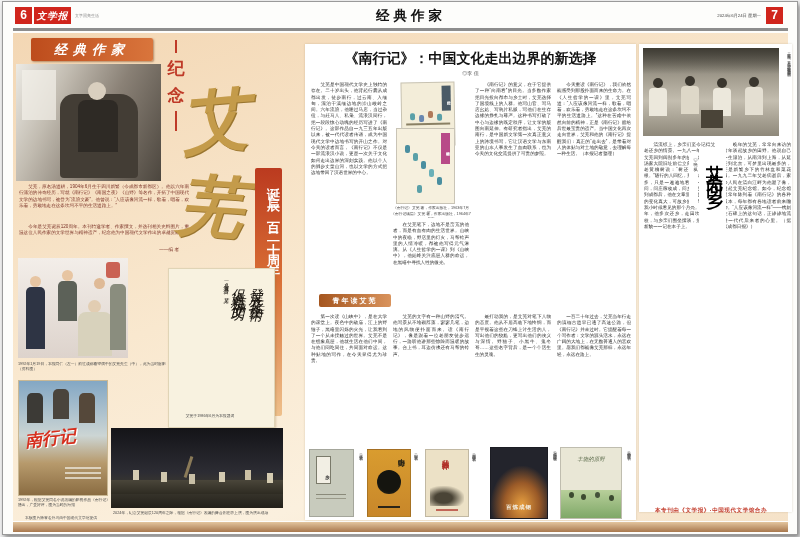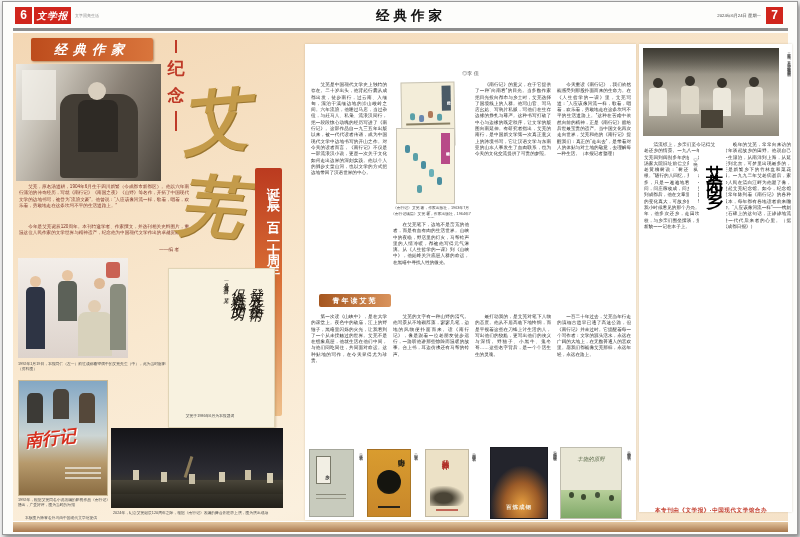--- a/index.html
+++ b/index.html
@@ -90,20 +90,21 @@
 
   <div class="abs photo-ph" style="left:108px;top:426px;width:172px;height:80px;background:linear-gradient(to bottom,#141418 0%,#2c2c33 55%,#3d3a30 75%,#23201a 100%);">
     <div style="left:0;top:52px;width:172px;height:14px;background:linear-gradient(#4a463a,#2e2b22);"></div>
     <div style="left:22px;top:42px;width:6px;height:10px;background:#d5ccb4;box-shadow:28px 2px #cfc6ae,56px 4px #c8bfa6,86px 2px #d2c9b0,112px 0 #cabfa4,134px 3px #d5ccb2;"></div>
     <div style="left:76px;top:28px;width:3px;height:22px;background:#8a7a58;transform:rotate(18deg);"></div>
   </div>
   <div class="abs cap" style="left:110px;top:509px;width:168px;height:10px;text-align:left;">2024年，纪念艾芜诞辰120周年之际，根据《南行记》改编的舞台剧在蓉上演，图为演出现场</div>
 
   <div class="abs whitebox" style="left:302px;top:42px;width:331px;height:476px;"></div>
 
+  <div class="abs serif" style="left:306px;top:48px;width:323px;text-align:center;font-size:14px;font-weight:bold;color:#111;">《南行记》：中国文化走出边界的新选择</div>
   <div class="abs" style="left:306px;top:68px;width:323px;text-align:center;font-size:5px;color:#555;">◎李  佳</div>
 
   <div class="abs bcol" style="left:308px;top:80px;width:76px;height:205px;">　　艾芜是中国现代文学史上独特的存在。二十岁出头，他背起行囊从成都出发，徒步南行，过云南、入缅甸，漂泊于滇缅边地的崇山峻岭之间。六年流浪，他睡过马店，当过杂役，与赶马人、私枭、流浪汉同行，把一段段惊心动魄的经历写进了《南行记》。这部作品自一九三五年出版以来，被一代代读者传诵，成为中国现代文学中边地书写的开山之作。对今天的读者而言，《南行记》不仅是一部流浪汉小说，更是一次关于文化如何走出边界的深刻实践。他以个人的脚步丈量山河，也以文学的方式把边地带回了汉语世界的中心。</div>
 
   <div class="abs cover" style="left:398px;top:80px;width:52px;height:62px;background:#f3edd9;transform:rotate(-1deg);">
     <div class="vrt" style="right:3px;top:3px;width:9px;height:24px;background:#4a5a66;color:#fff;font-size:3.6px;text-align:center;padding-top:1px;">南行记</div>
     <div style="left:8px;top:30px;width:5px;height:7px;background:#5aa0a8;border-radius:2px;box-shadow:9px 2px #6a88b0,18px -2px #b07a5a,27px 1px #5aa0a8;"></div>
     <div style="left:4px;top:40px;width:44px;height:1.5px;background:#8a8064;"></div>
   </div>
   <div class="abs cover" style="left:393px;top:126px;width:57px;height:74px;background:#f6f0de;">

